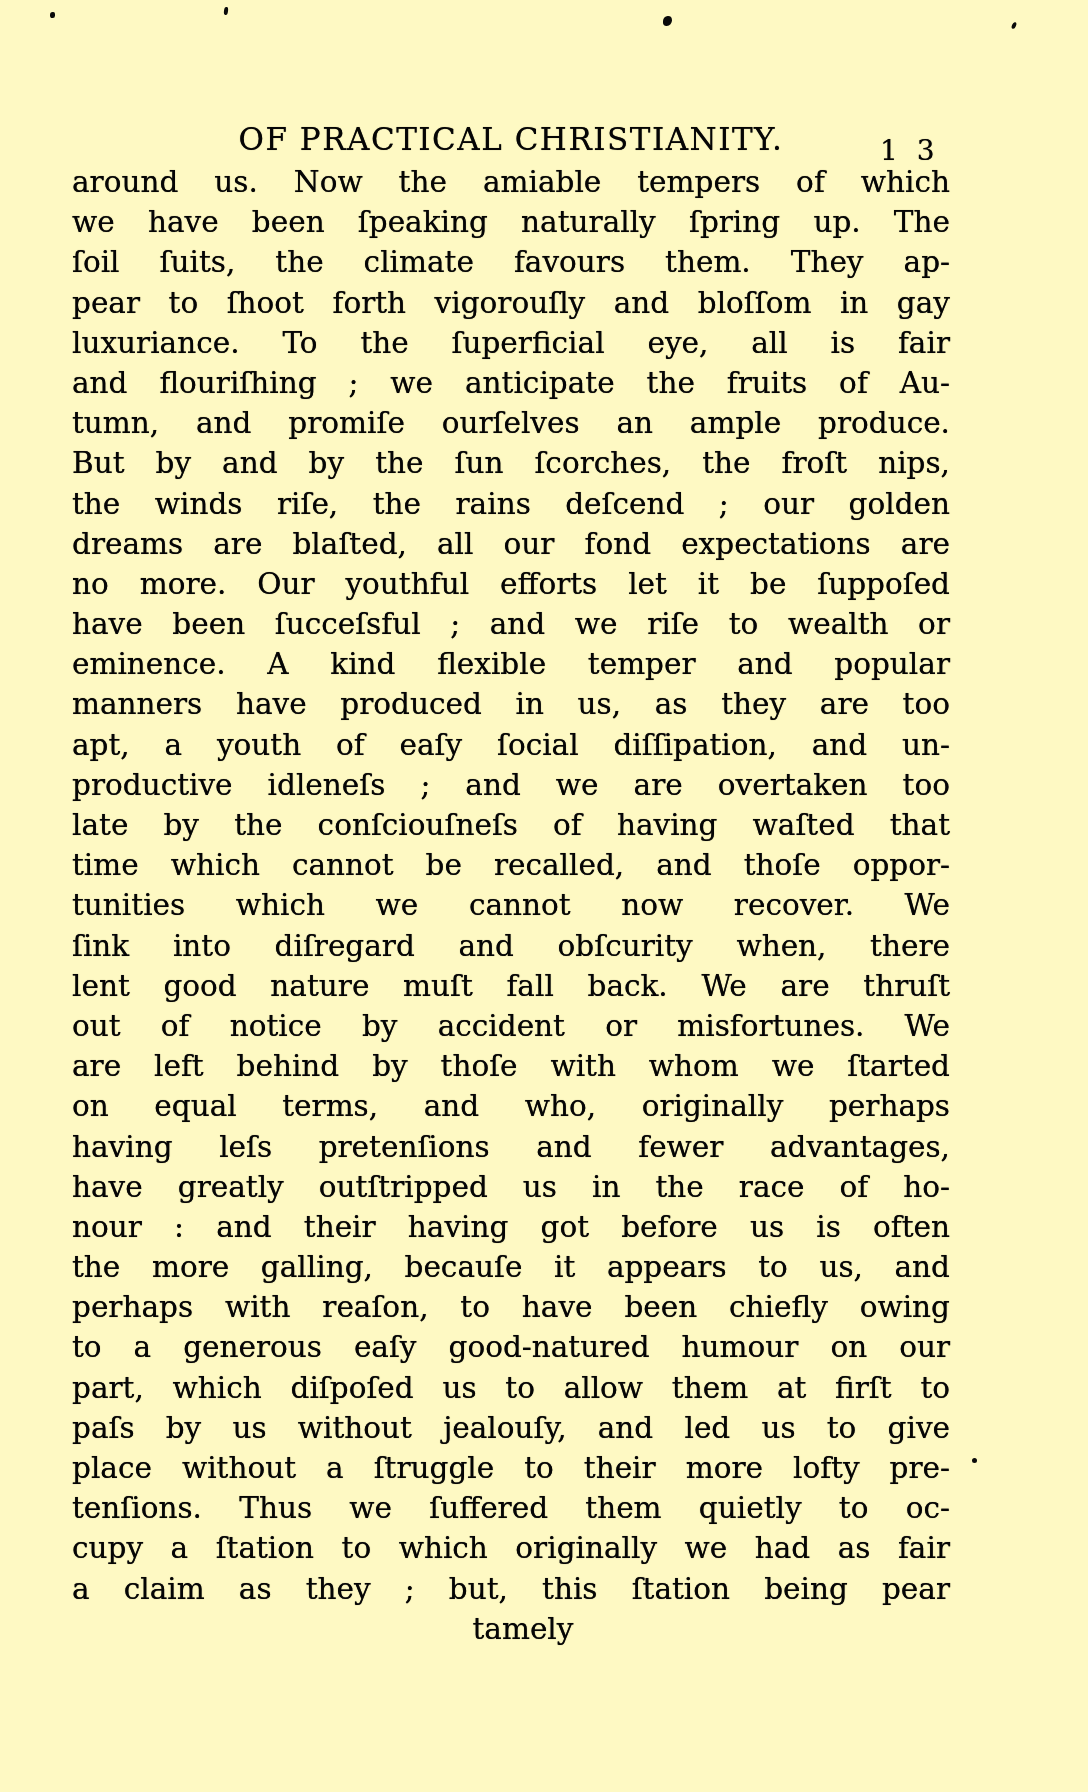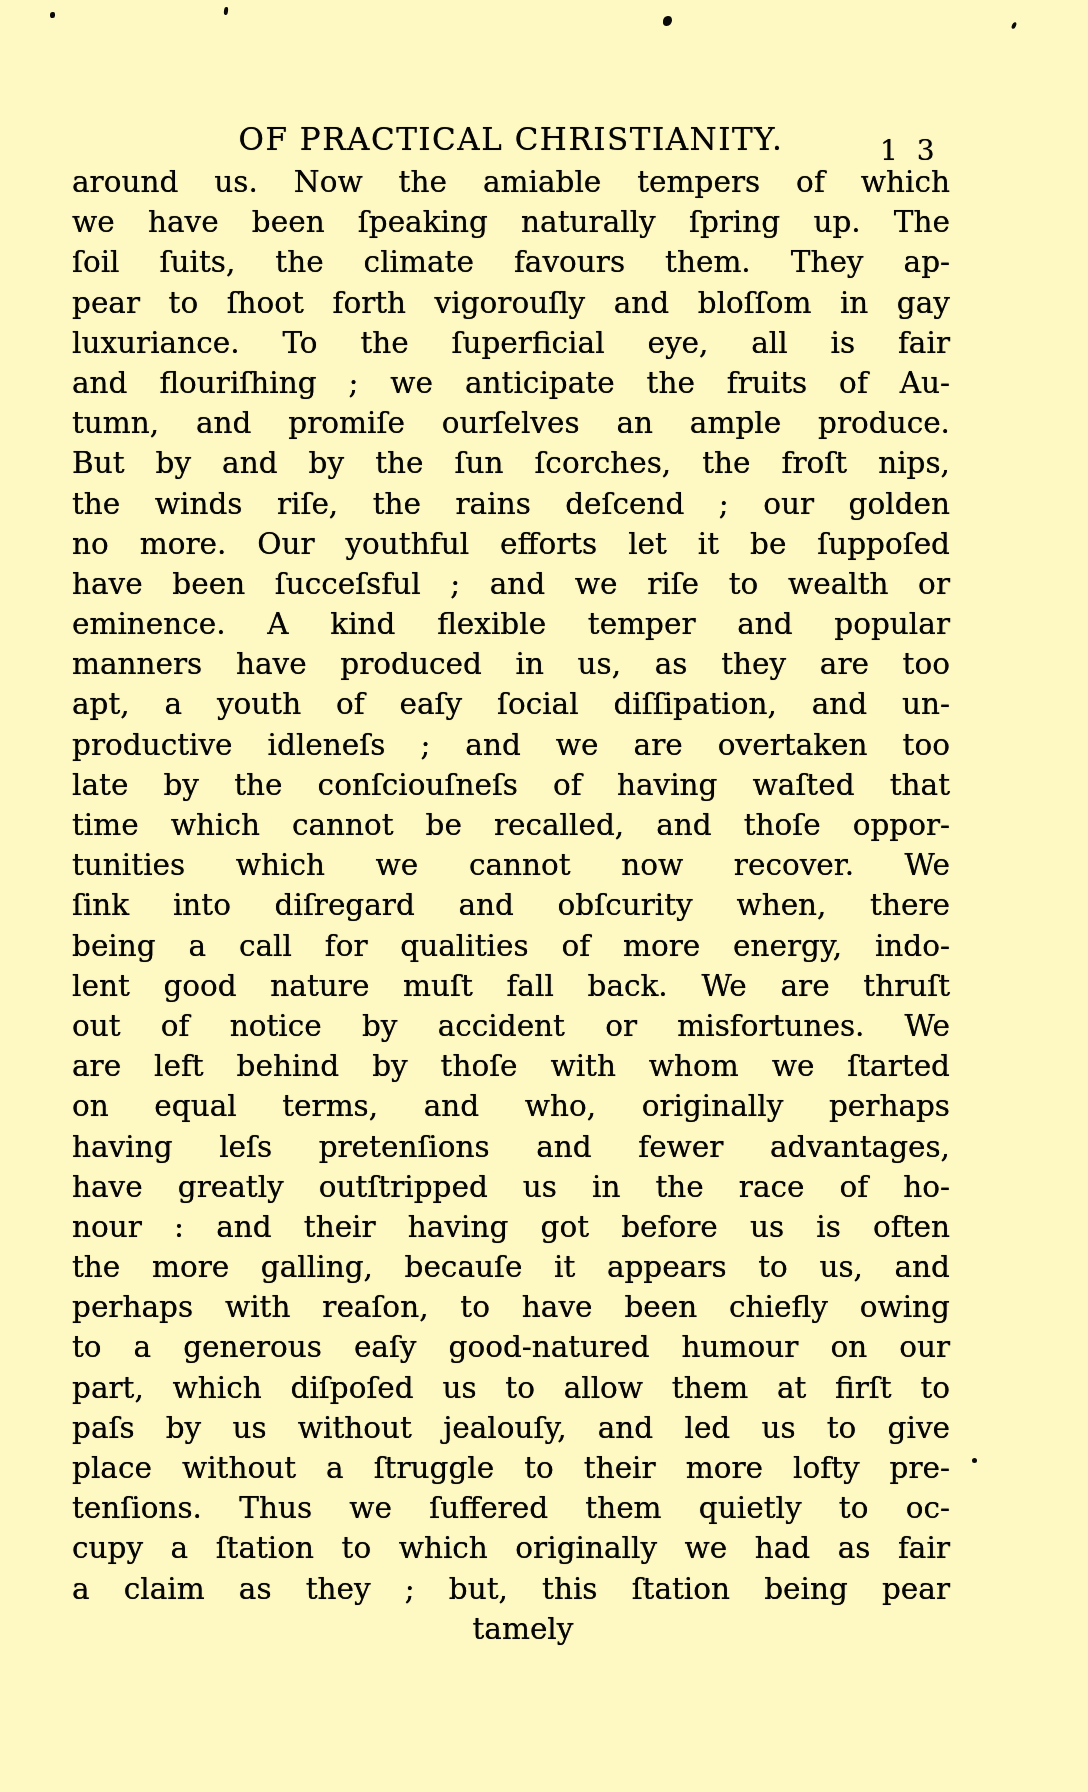--- a/index.html
+++ b/index.html
@@ -92,31 +92,31 @@
   <main class="text-block">
     <div class="line">around us.  Now the amiable tempers of which</div>
     <div class="line">we have been ſpeaking naturally ſpring up.  The</div>
     <div class="line">ſoil ſuits, the climate favours them.  They ap-</div>
     <div class="line">pear to ſhoot forth vigorouſly and bloſſom in gay</div>
     <div class="line">luxuriance.  To the ſuperficial eye, all is fair</div>
     <div class="line">and flouriſhing ; we anticipate the fruits of Au-</div>
     <div class="line">tumn, and promiſe ourſelves an ample produce.</div>
     <div class="line">But by and by the ſun ſcorches, the froſt nips,</div>
     <div class="line">the winds riſe, the rains deſcend ; our golden</div>
+    <div class="line">dreams are blaſted, all our fond expectations are</div>
     <div class="line">no more.  Our youthful efforts let it be ſuppoſed</div>
     <div class="line">have been ſucceſsful ; and we riſe to wealth or</div>
     <div class="line">eminence.  A kind flexible temper and popular</div>
     <div class="line">manners have produced in us, as they are too</div>
     <div class="line">apt, a youth of eaſy ſocial diſſipation, and un-</div>
     <div class="line">productive idleneſs ; and we are overtaken too</div>
     <div class="line">late by the conſciouſneſs of having waſted that</div>
     <div class="line">time which cannot be recalled, and thoſe oppor-</div>
     <div class="line">tunities which we cannot now recover.  We</div>
     <div class="line">ſink into diſregard and obſcurity when, there</div>
-    <div class="line">being a call for qualities of more energy, indo-</div>
     <div class="line">lent good nature muſt fall back.  We are thruſt</div>
     <div class="line">out of notice by accident or misfortunes.  We</div>
     <div class="line">are left behind by thoſe with whom we ſtarted</div>
     <div class="line">on equal terms, and who, originally perhaps</div>
     <div class="line">having leſs pretenſions and fewer advantages,</div>
     <div class="line">have greatly outſtripped us in the race of ho-</div>
     <div class="line">nour : and their having got before us is often</div>
     <div class="line">the more galling, becauſe it appears to us, and</div>
     <div class="line">perhaps with reaſon, to have been chiefly owing</div>
     <div class="line">to a generous eaſy good-natured humour on our</div>

